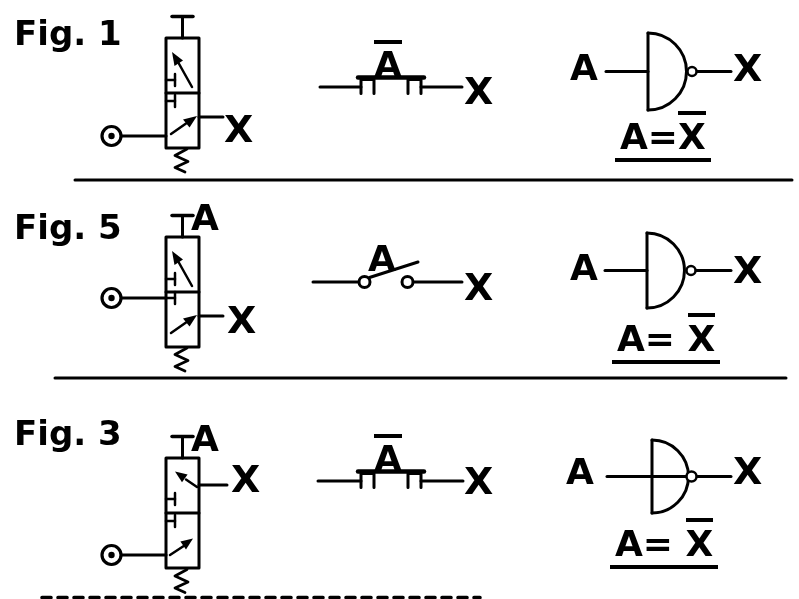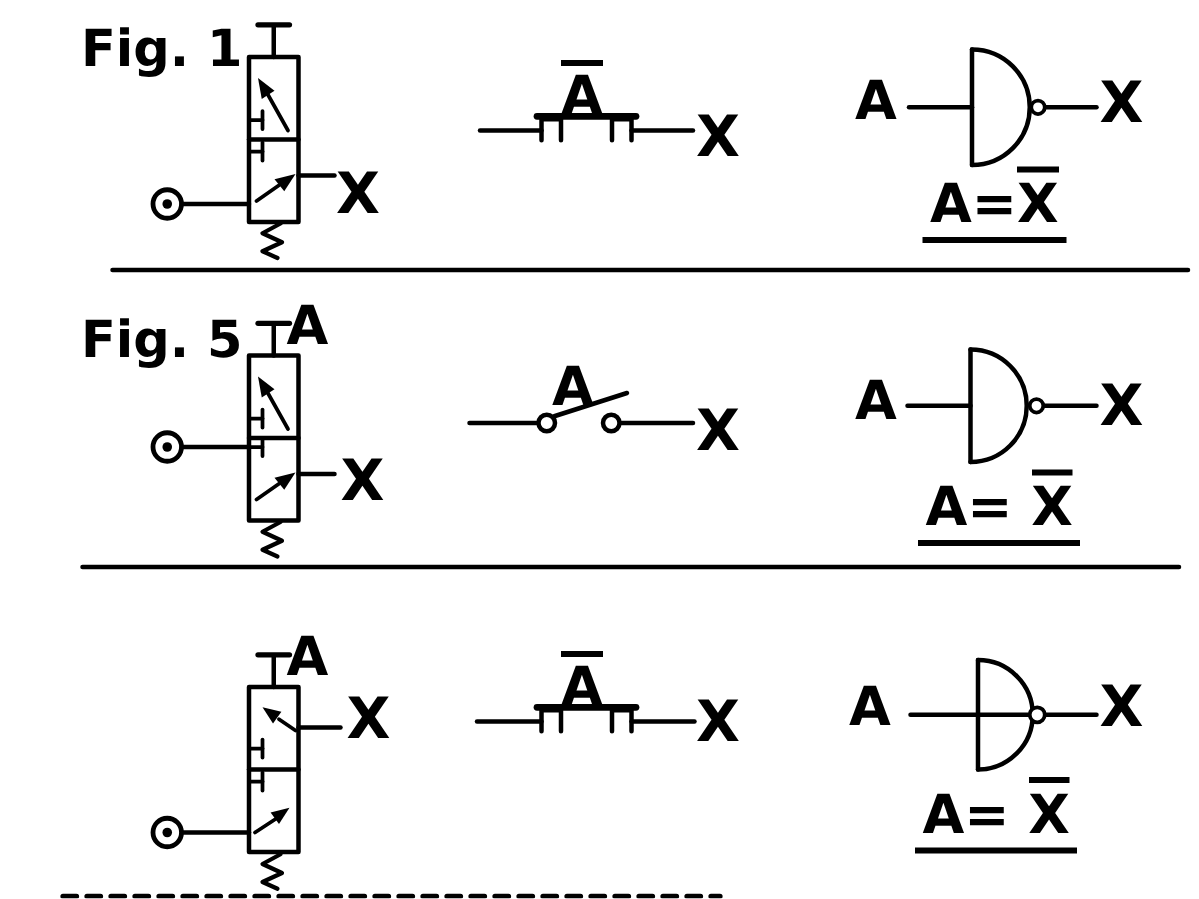--- a/index.html
+++ b/index.html
@@ -5,21 +5,21 @@
   html,body{margin:0;padding:0;background:#ffffff;}
   .page{
     position:relative;width:799px;height:599px;background:#ffffff;overflow:hidden;
     font-family:"DejaVu Sans","Liberation Sans",sans-serif;
   }
   .art{position:absolute;left:0;top:0;}
   .lbl{
     position:absolute;font-weight:bold;line-height:1;color:#000;
     font-family:"DejaVu Sans","Liberation Sans",sans-serif;white-space:pre;
   }
-  .f34{font-size:34px;margin-left:40px;}
+  .f34{font-size:34px;}
   .f36{font-size:36px;}
   .f38{font-size:38px;}
   .neg{border-top:4px solid #000;padding-top:3px;}
   .equation{
     position:absolute;display:inline-flex;align-items:baseline;
     border-bottom:4px solid #000;padding:0 5px 3px 5px;
     font-weight:bold;font-size:36px;line-height:1;color:#000;
   }
   .eq-lhs{white-space:pre;}
   .eq-rhs{border-top:4px solid #000;padding-top:4px;}
@@ -198,20 +198,21 @@
   <span class="lbl f38" style="left:227px;top:301px">X</span>
   <span class="lbl f36" style="left:368px;top:241px">A</span>
   <span class="lbl f38" style="left:464px;top:268px">X</span>
   <span class="lbl f36" style="left:570px;top:250px">A</span>
   <span class="lbl f38" style="left:733px;top:251px">X</span>
   <span class="equation" style="left:612px;top:313px">
     <span class="eq-lhs">A= </span>
       <span class="eq-rhs">X</span>
   </span>
 
+  <span class="lbl f34" style="left:14px;top:416px">Fig. 3</span>
   <span class="lbl f36" style="left:191px;top:421px">A</span>
   <span class="lbl f38" style="left:231px;top:460px">X</span>
   <span class="lbl f36 neg" style="left:374px;top:434px">A</span>
   <span class="lbl f38" style="left:464px;top:462px">X</span>
   <span class="lbl f36" style="left:566px;top:454px">A</span>
   <span class="lbl f38" style="left:733px;top:452px">X</span>
   <span class="equation" style="left:610px;top:518px">
     <span class="eq-lhs">A= </span>
       <span class="eq-rhs">X</span>
   </span>

